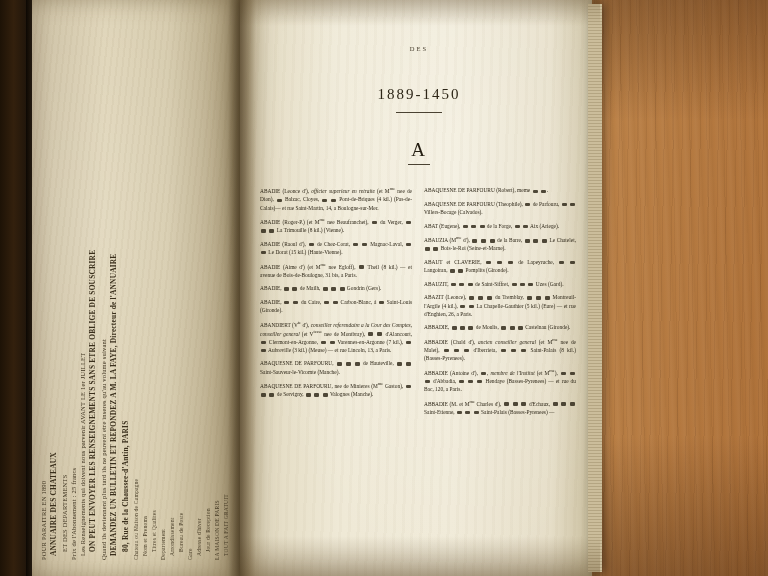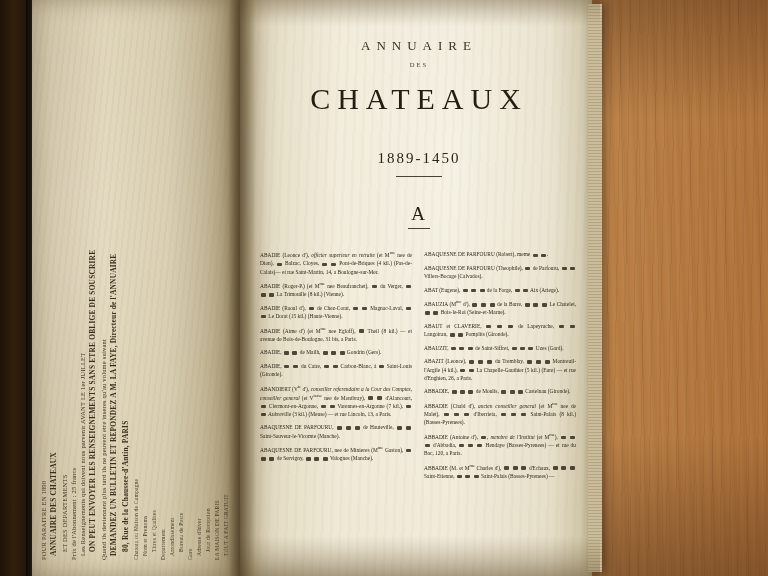--- a/index.html
+++ b/index.html
@@ -289,23 +289,21 @@
     <div id="gutter"></div>
 
     <div id="page-right">
       <div id="page-right-texture"></div>
     </div>
 
     <div id="fore-edge"></div>
 
     <div id="content">
       <div id="masthead">
-        <div class="mh-annuaire">ANNUAIRE</div>
         <div class="mh-des">DES</div>
-        <div class="mh-title">CHATEAUX</div>
         <div class="mh-years">1889-1450</div>
         <div class="mh-rule"></div>
         <div class="mh-letter">A</div>
         <div class="mh-letter-rule"></div>
       </div>
 
       <div id="columns">
         <div class="col" id="col-0">
             <p class="entry">ABADIE (Leonce d'), <i>officier superieur en retraite</i> (et M<sup>me</sup> nee de Dion), <span class="blot"></span> Balzac, Cloyes, <span class="blot"></span> <span class="blot"></span> Pont-de-Briques (4 kil.) (Pas-de-Calais)— et rue Saint-Martin, 14, a Boulogne-sur-Mer.</p>
             <p class="entry">ABADIE (Roger-P.) (et M<sup>me</sup> nee Beaufranchet), <span class="blot"></span> du Verger, <span class="blot"></span> <span class="blot"></span> <span class="blot"></span> La Trimouille (8 kil.) (Vienne).</p>

